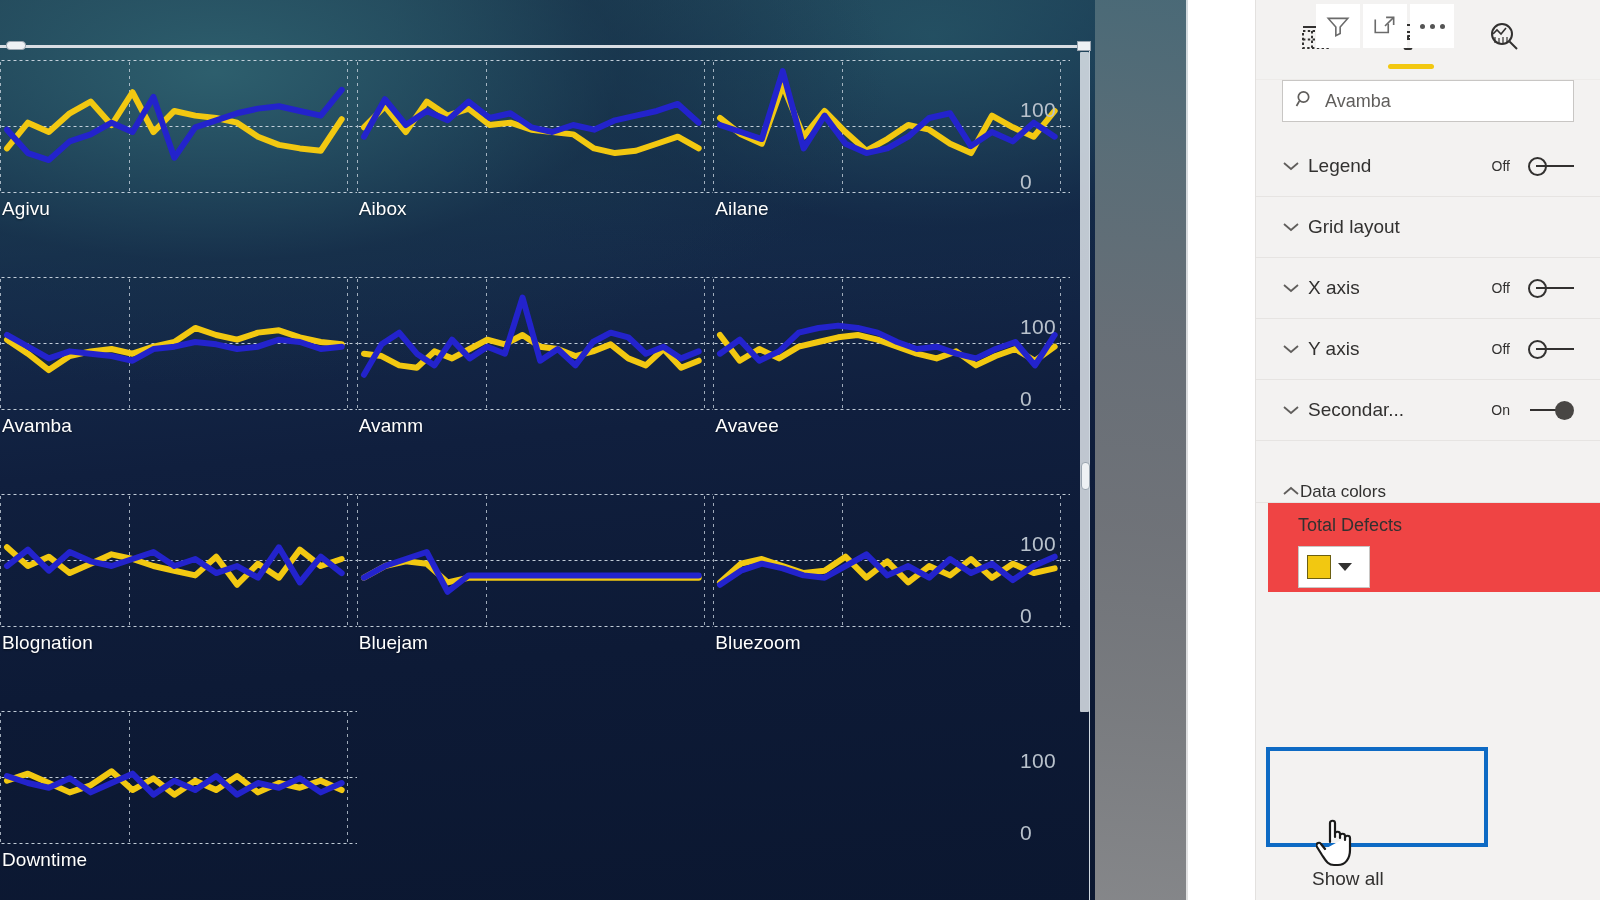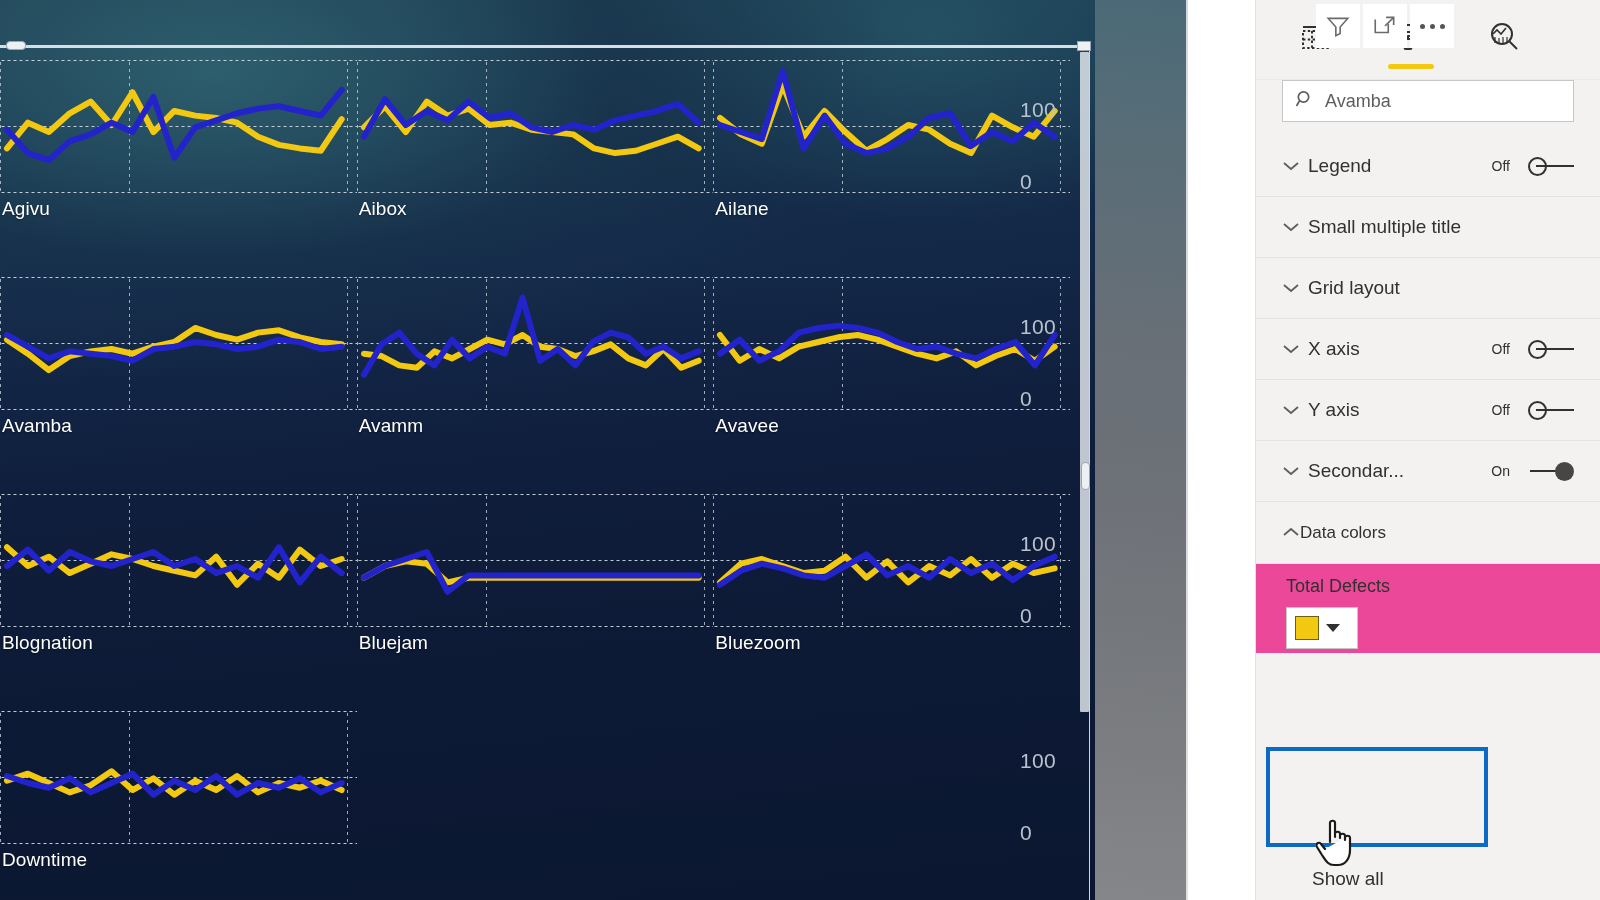--- a/index.html
+++ b/index.html
@@ -152,22 +152,22 @@
   .toggle .knob-off {
     position: absolute; left: 8px; width: 19px; height: 19px; border-radius: 50%;
     border: 2.5px solid #323130; background: transparent;
   }
   .toggle.on .knob-on {
     position: absolute; right: 0px; width: 19px; height: 19px; border-radius: 50%;
     background: #484644;
   }
   .toggle.on .bar { right: 14px; width: 30px; }
 
-  #section-data-colors { height: 62px; display: flex; align-items: center; padding: 0 26px; background: #f3f2f1; border-bottom: 1px solid #e6e4e2; cursor: pointer; }
-  .color-item { padding: 12px 26px 4px 30px; background: #ec4899; }
+  #section-data-colors { height: 62px; display: flex; align-items: flex-end; padding: 0 26px; background: #f3f2f1; border-bottom: 1px solid #e6e4e2; cursor: pointer; }
+  .color-item { padding: 12px 26px 4px 30px; background: #ef4444; margin-left: 12px; }
   .color-item .cl-label { font-size: 18px; color: #323130; margin-bottom: 10px; }
   .swatch-btn {
     width: 72px; height: 42px; background: #ffffff; border: 1px solid #c8c6c4;
     display: flex; align-items: center; gap: 7px; padding: 0 8px; cursor: pointer;
   }
   .swatch { width: 24px; height: 24px; border: 1.5px solid #6b5f12; }
   .caret { width: 0; height: 0; border-left: 7px solid transparent; border-right: 7px solid transparent; border-top: 8px solid #323130; }
 
   #highlight-box {
     position: absolute; left: 1266px; top: 747px; width: 222px; height: 100px;
@@ -460,28 +460,20 @@
             <span class="bar"></span>
             <span class="knob-off"></span>
           </span>
         </div>
         <div class="pane-row">
           <span class="chev">
             <svg width="18" height="12" viewBox="0 0 18 12" fill="none" stroke="#605e5c" stroke-width="1.8">
               <path d="M2 3l7 6 7-6"></path>
             </svg>
           </span>
-          <span class="rlabel">Small multiple title</span>
-        </div>
-        <div class="pane-row">
-          <span class="chev">
-            <svg width="18" height="12" viewBox="0 0 18 12" fill="none" stroke="#605e5c" stroke-width="1.8">
-              <path d="M2 3l7 6 7-6"></path>
-            </svg>
-          </span>
           <span class="rlabel">Grid layout</span>
         </div>
         <div class="pane-row">
           <span class="chev">
             <svg width="18" height="12" viewBox="0 0 18 12" fill="none" stroke="#605e5c" stroke-width="1.8">
               <path d="M2 3l7 6 7-6"></path>
             </svg>
           </span>
           <span class="rlabel">X axis</span>
           <span class="rstate">Off</span>

